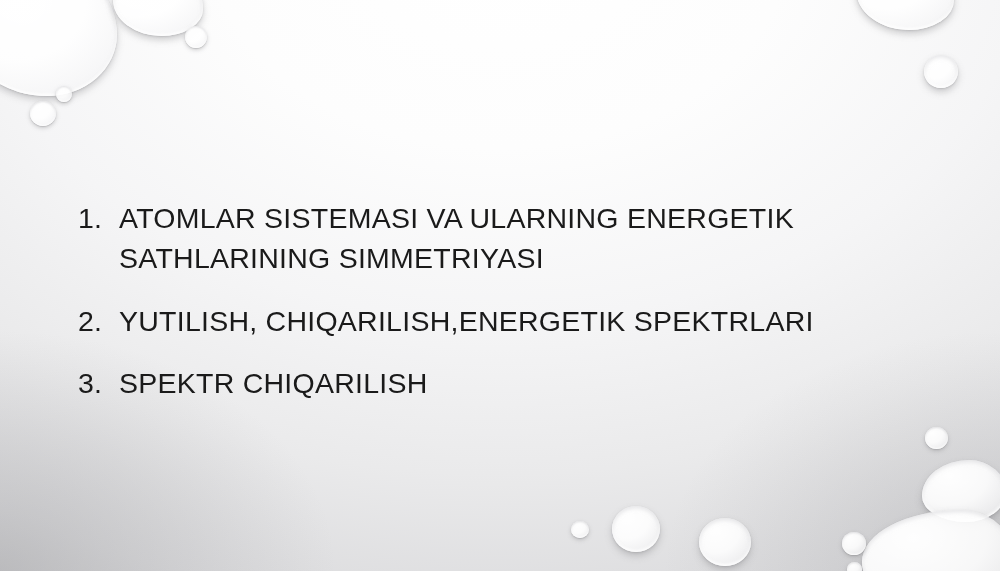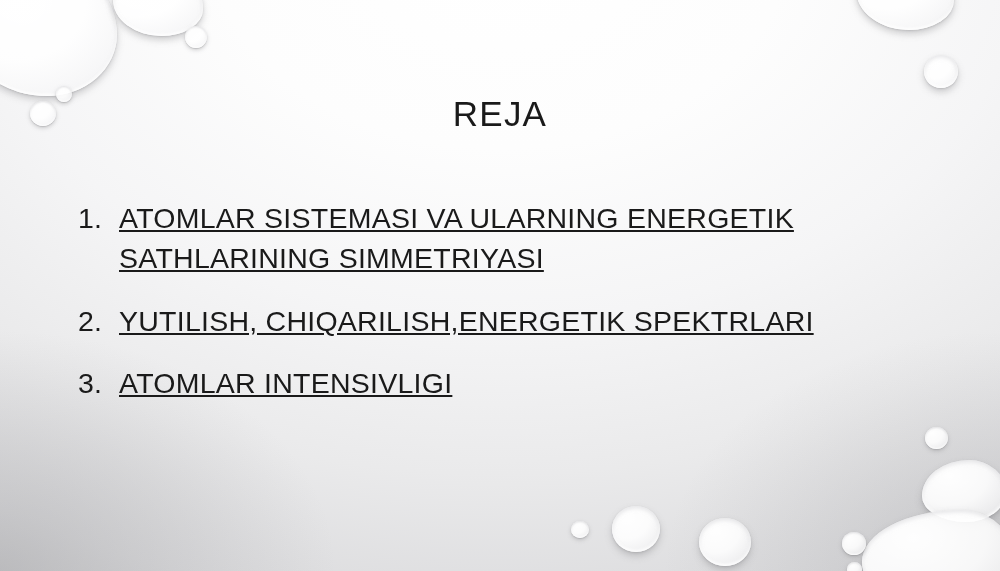--- a/index.html
+++ b/index.html
@@ -111,21 +111,20 @@
     position: absolute;
     left: 0;
     top: 0;
     width: 34px;
     text-align: left;
     font-size: 28.5px;
     color: #1a1a1a;
   }
   #body-list li .txt {
     display: block;
-    text-decoration: underline;
   }
 </style>
 </head>
 <body>
 
 <div id="slide">
 
   <div class="corner-shade-left"></div>
   <div class="corner-shade-right"></div>
 
@@ -140,30 +139,29 @@
 
   <div class="droplet blob" style="left:922px; top:460px; width:84px; height:62px;"></div>
   <div class="droplet small" style="left:925px; top:427px; width:23px; height:22px;"></div>
   <div class="droplet blob2" style="left:862px; top:510px; width:160px; height:108px;"></div>
   <div class="droplet small" style="left:842px; top:532px; width:24px; height:23px;"></div>
   <div class="droplet small" style="left:847px; top:562px; width:15px; height:14px;"></div>
   <div class="droplet" style="left:699px; top:518px; width:52px; height:48px;"></div>
   <div class="droplet" style="left:612px; top:506px; width:48px; height:46px;"></div>
   <div class="droplet small" style="left:571px; top:521px; width:18px; height:17px;"></div>
 
-  <div id="title">REJA</div>
 
   <ol id="body-list">
     <li>
       <span class="num">1.</span>
       <span class="txt">ATOMLAR SISTEMASI VA ULARNING ENERGETIK SATHLARINING SIMMETRIYASI</span>
     </li>
     <li>
       <span class="num">2.</span>
       <span class="txt">YUTILISH, CHIQARILISH,ENERGETIK SPEKTRLARI</span>
     </li>
     <li>
       <span class="num">3.</span>
-      <span class="txt">ATOMLAR INTENSIVLIGI</span>
+      <span class="txt">SPEKTR CHIQARILISH</span>
     </li>
   </ol>
 
 </div>
 
 </body></html>

